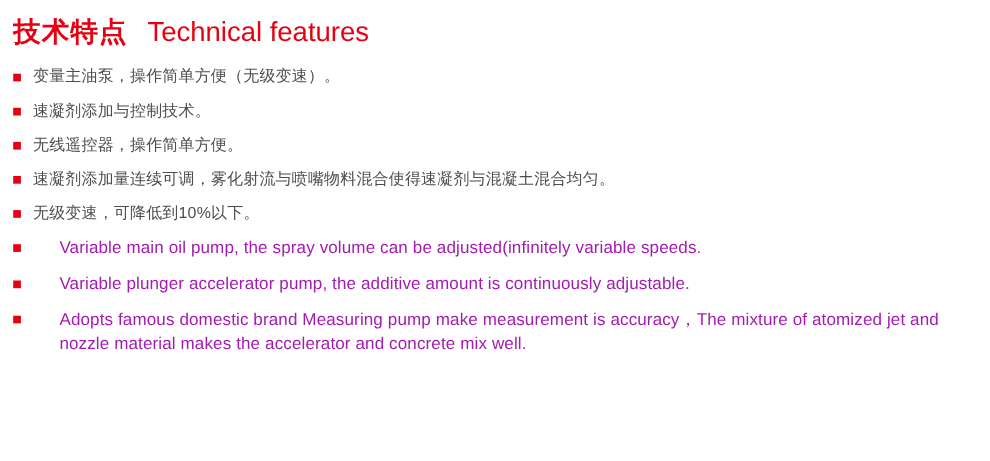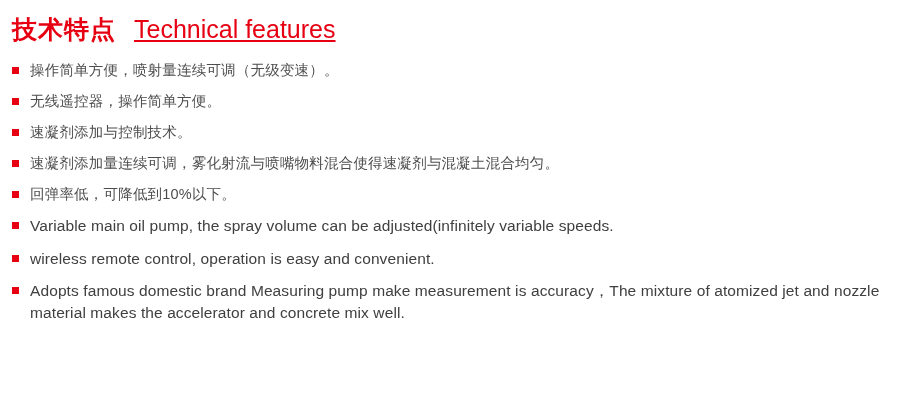--- a/index.html
+++ b/index.html
@@ -33,21 +33,20 @@
     letter-spacing: 1px;
     line-height: 1.2;
     white-space: nowrap;
   }
   .title-en {
     font-size: 25px;
     color: #e60012;
     line-height: 1.2;
     margin-left: 18px;
     white-space: nowrap;
-    text-decoration: underline;
   }
   ul.feature-list {
     list-style: none;
     margin: 0;
     padding: 0;
   }
   ul.feature-list li {
     position: relative;
     padding-left: 20px;
     margin-bottom: 10px;
@@ -65,22 +64,23 @@
   ul.feature-list li .txt {
     display: block;
   }
   li.cn .txt {
     font-size: 14.5px;
     color: #4d4d4d;
     letter-spacing: 0.2px;
   }
   li.en .txt {
     font-size: 15.5px;
-    color: #404040;
+    color: #a21caf;
     letter-spacing: 0.1px;
+    margin-left: 24px;
   }
   li.cn {
     margin-bottom: 9px;
   }
   li.en {
     margin-bottom: 8px;
   }
   li.wide .txt {
     max-width: 878px;
   }
@@ -91,45 +91,45 @@
 <div class="page">
 
   <div class="title-row">
     <span class="title-cn">技术特点</span>
     <span class="title-en">Technical features</span>
   </div>
 
   <ul class="feature-list">
     <li class="cn">
       <span class="bullet"></span>
-      <span class="txt">操作简单方便，喷射量连续可调（无级变速）。</span>
+      <span class="txt">变量主油泵，操作简单方便（无级变速）。</span>
+    </li>
+    <li class="cn">
+      <span class="bullet"></span>
+      <span class="txt">速凝剂添加与控制技术。</span>
     </li>
     <li class="cn">
       <span class="bullet"></span>
       <span class="txt">无线遥控器，操作简单方便。</span>
     </li>
     <li class="cn">
       <span class="bullet"></span>
-      <span class="txt">速凝剂添加与控制技术。</span>
-    </li>
-    <li class="cn">
-      <span class="bullet"></span>
       <span class="txt">速凝剂添加量连续可调，雾化射流与喷嘴物料混合使得速凝剂与混凝土混合均匀。</span>
     </li>
     <li class="cn">
       <span class="bullet"></span>
-      <span class="txt">回弹率低，可降低到10%以下。</span>
+      <span class="txt">无级变速，可降低到10%以下。</span>
     </li>
     <li class="en">
       <span class="bullet"></span>
       <span class="txt">Variable main oil pump, the spray volume can be adjusted(infinitely variable speeds.</span>
     </li>
     <li class="en">
       <span class="bullet"></span>
-      <span class="txt">wireless remote control, operation is easy and convenient.</span>
+      <span class="txt">Variable plunger accelerator pump, the additive amount is continuously adjustable.</span>
     </li>
     <li class="en wide">
       <span class="bullet"></span>
       <span class="txt">Adopts famous domestic brand Measuring pump make measurement is accuracy，The mixture of atomized jet and nozzle material makes the accelerator and concrete mix well.</span>
     </li>
 
   </ul>
 
 </div>
 

